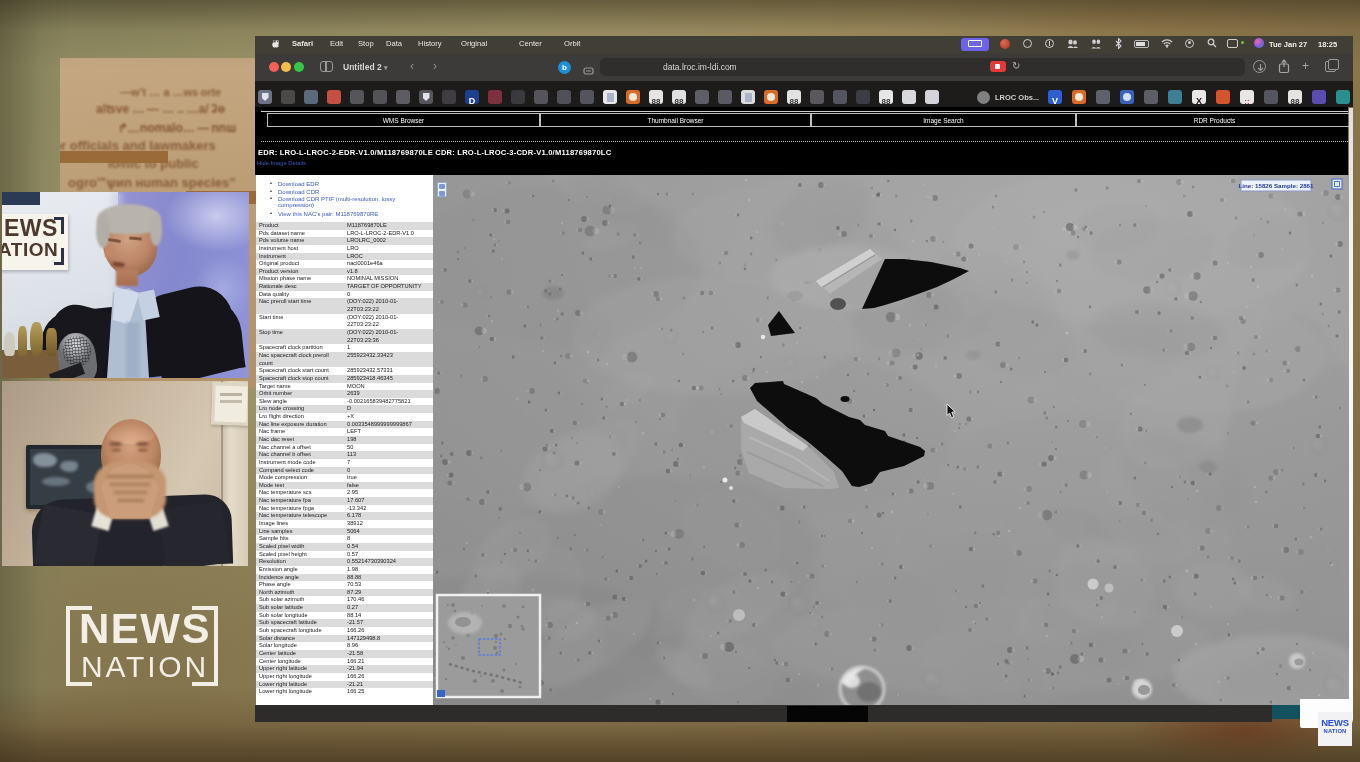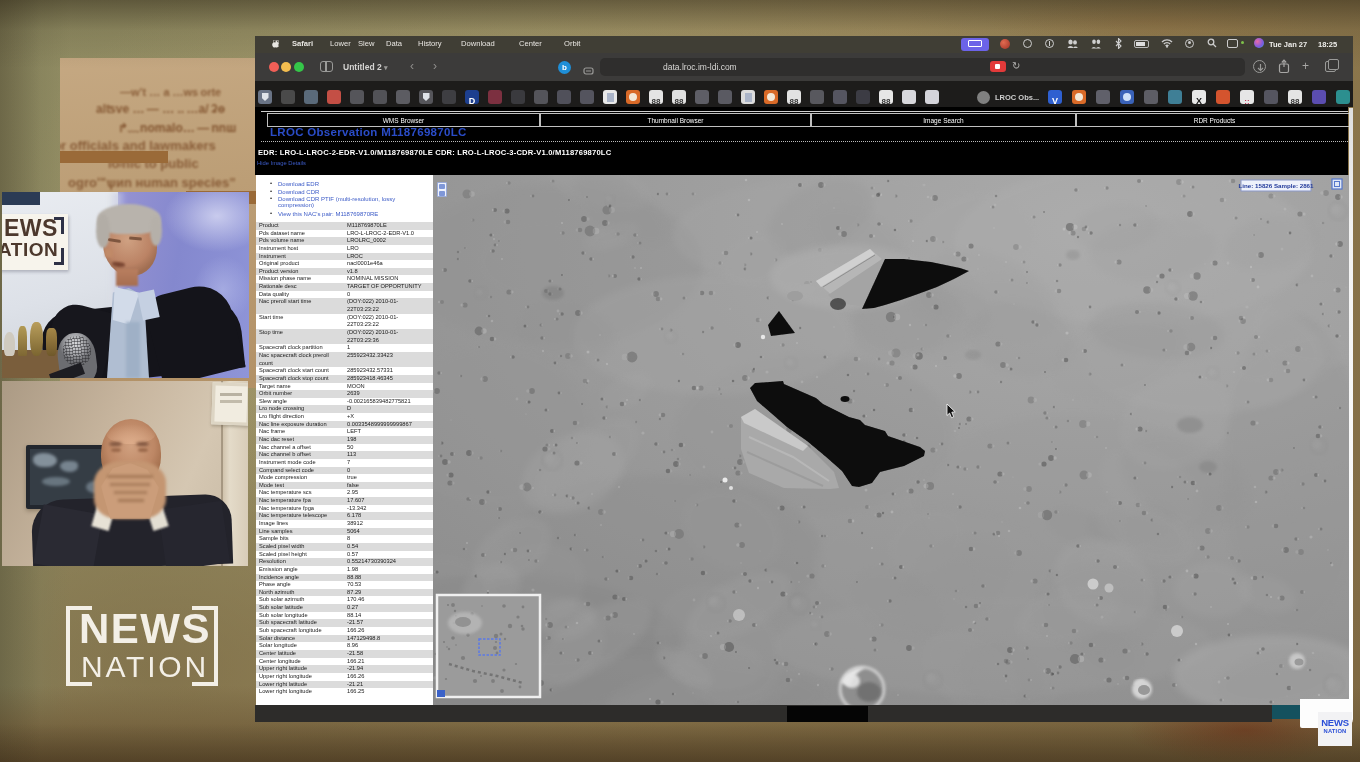--- a/index.html
+++ b/index.html
@@ -157,25 +157,25 @@
  <div class="news">NEWS</div>
  <div class="nation">NATION</div>
 </div>
 <div id="mac">
 <div id="menubar">
         <div class="m" style="left:17px;top:2px;font-size:10px"> </div>
         <div class="m" style="left:16px;top:2.5px;width:9px;height:10px"><svg width="9" height="10" viewBox="0 0 9 10">
             <path d="M4.5,2.6 C5,1.6 6,1.4 6.6,1.5 C6.6,2.2 6.2,2.8 5.6,3.1 C6.5,3.1 7.4,3.6 7.8,4.5 C6.9,5 6.7,6 7.2,6.9 C6.9,7.8 6.3,8.6 5.6,8.6 C5,8.6 4.9,8.3 4.3,8.3 C3.7,8.3 3.5,8.6 3,8.6 C2.2,8.6 1.2,7.2 1.2,5.6 C1.2,4.2 2.1,3.2 3.2,3.2 C3.8,3.2 4.1,3.5 4.5,3.5 Z" fill="#e8e6e2"></path>
           </svg></div>
         <div class="m" style="left:37px;font-weight:bold">Safari</div>
-        <div class="m" style="left:75px;font-weight:normal">Lower</div>
-        <div class="m" style="left:103px;font-weight:normal">Slew</div>
+        <div class="m" style="left:75px;font-weight:normal">Edit</div>
+        <div class="m" style="left:103px;font-weight:normal">Stop</div>
         <div class="m" style="left:131px;font-weight:normal">Data</div>
         <div class="m" style="left:163px;font-weight:normal">History</div>
-        <div class="m" style="left:206px;font-weight:normal">Download</div>
+        <div class="m" style="left:206px;font-weight:normal">Original</div>
         <div class="m" style="left:264px;font-weight:normal">Center</div>
         <div class="m" style="left:309px;font-weight:normal">Orbit</div>
         <div class="m" style="left:706px;top:2px;width:28px;height:13px;background:#6c63e8;border-radius:3px">
           <div style="width:14px;height:7px;border:1.2px solid #fff;border-radius:1px;margin:2px auto 0"></div>
         </div>
         <div class="m" style="left:745px;top:3px;width:10px;height:10px;border-radius:50%;background:radial-gradient(circle at 35% 35%,#e06a50,#a03226)"></div>
         <div class="m" style="left:768px;top:3px;width:9px;height:9px;border:1.2px solid #cfcfcf;border-radius:50%"></div>
         <div class="m" style="left:790px;top:3px;width:9px;height:9px;border:1.2px solid #cfcfcf;border-radius:50%">
           <div style="width:1.5px;height:5px;background:#cfcfcf;margin:0.8px auto 0"></div>
         </div>
@@ -312,23 +312,20 @@
 <span style="position:absolute;left:722px;top:10px;width:13px;height:13px;border-radius:50%;background:#9a9a9a;opacity:.8"></span>
 <span style="position:absolute;left:740px;top:12px;color:#cfcfcf;font-size:7.5px;font-weight:bold">LROC Obs...</span>
 </div>
 <div id="blackband">
  <div id="tabrow">
 <div class="cell" style="left:6px;width:273px">WMS Browser</div>
           <div class="cell" style="left:279px;width:271px">Thumbnail Browser</div>
           <div class="cell" style="left:550px;width:265px">Image Search</div>
           <div class="cell" style="left:815px;width:277px">RDR Products</div>
  </div>
- <div style="position:absolute;left:15px;top:21px;width:420px;height:13px;overflow:hidden">
-          <div style="margin-top:-2.5px;color:#2a4cc8;font-size:11.5px;font-weight:bold;letter-spacing:0.3px">LROC Observation M118769870LC</div>
-        </div>
  <div style="position:absolute;left:6px;top:34px;width:1087px;border-top:1px dotted #bbb"></div>
  <div style="position:absolute;left:3px;top:41px;color:#fff;font-size:7.6px;font-weight:bold;letter-spacing:0.2px">EDR: LRO-L-LROC-2-EDR-V1.0/M118769870LE CDR: LRO-L-LROC-3-CDR-V1.0/M118769870LC</div>
  <div style="position:absolute;left:2px;top:53px;color:#3c5bc7;font-size:5.8px">Hide Image Details</div>
 </div>
 </div>
 <div id="panelwrap" style="position:absolute;left:256px;top:175px;width:177px;height:530px;background:#fff;overflow:hidden">
  <div id="linksbox" style="position:relative;width:177px;height:47px;font-size:6px;color:#3c5bc7">
   <div style="position:absolute;left:22px;top:6px">Download EDR</div>
   <div style="position:absolute;left:22px;top:13.5px">Download CDR</div>
   <div style="position:absolute;left:22px;top:21px;width:130px">Download CDR PTIF (multi-resolution, lossy compression)</div>

